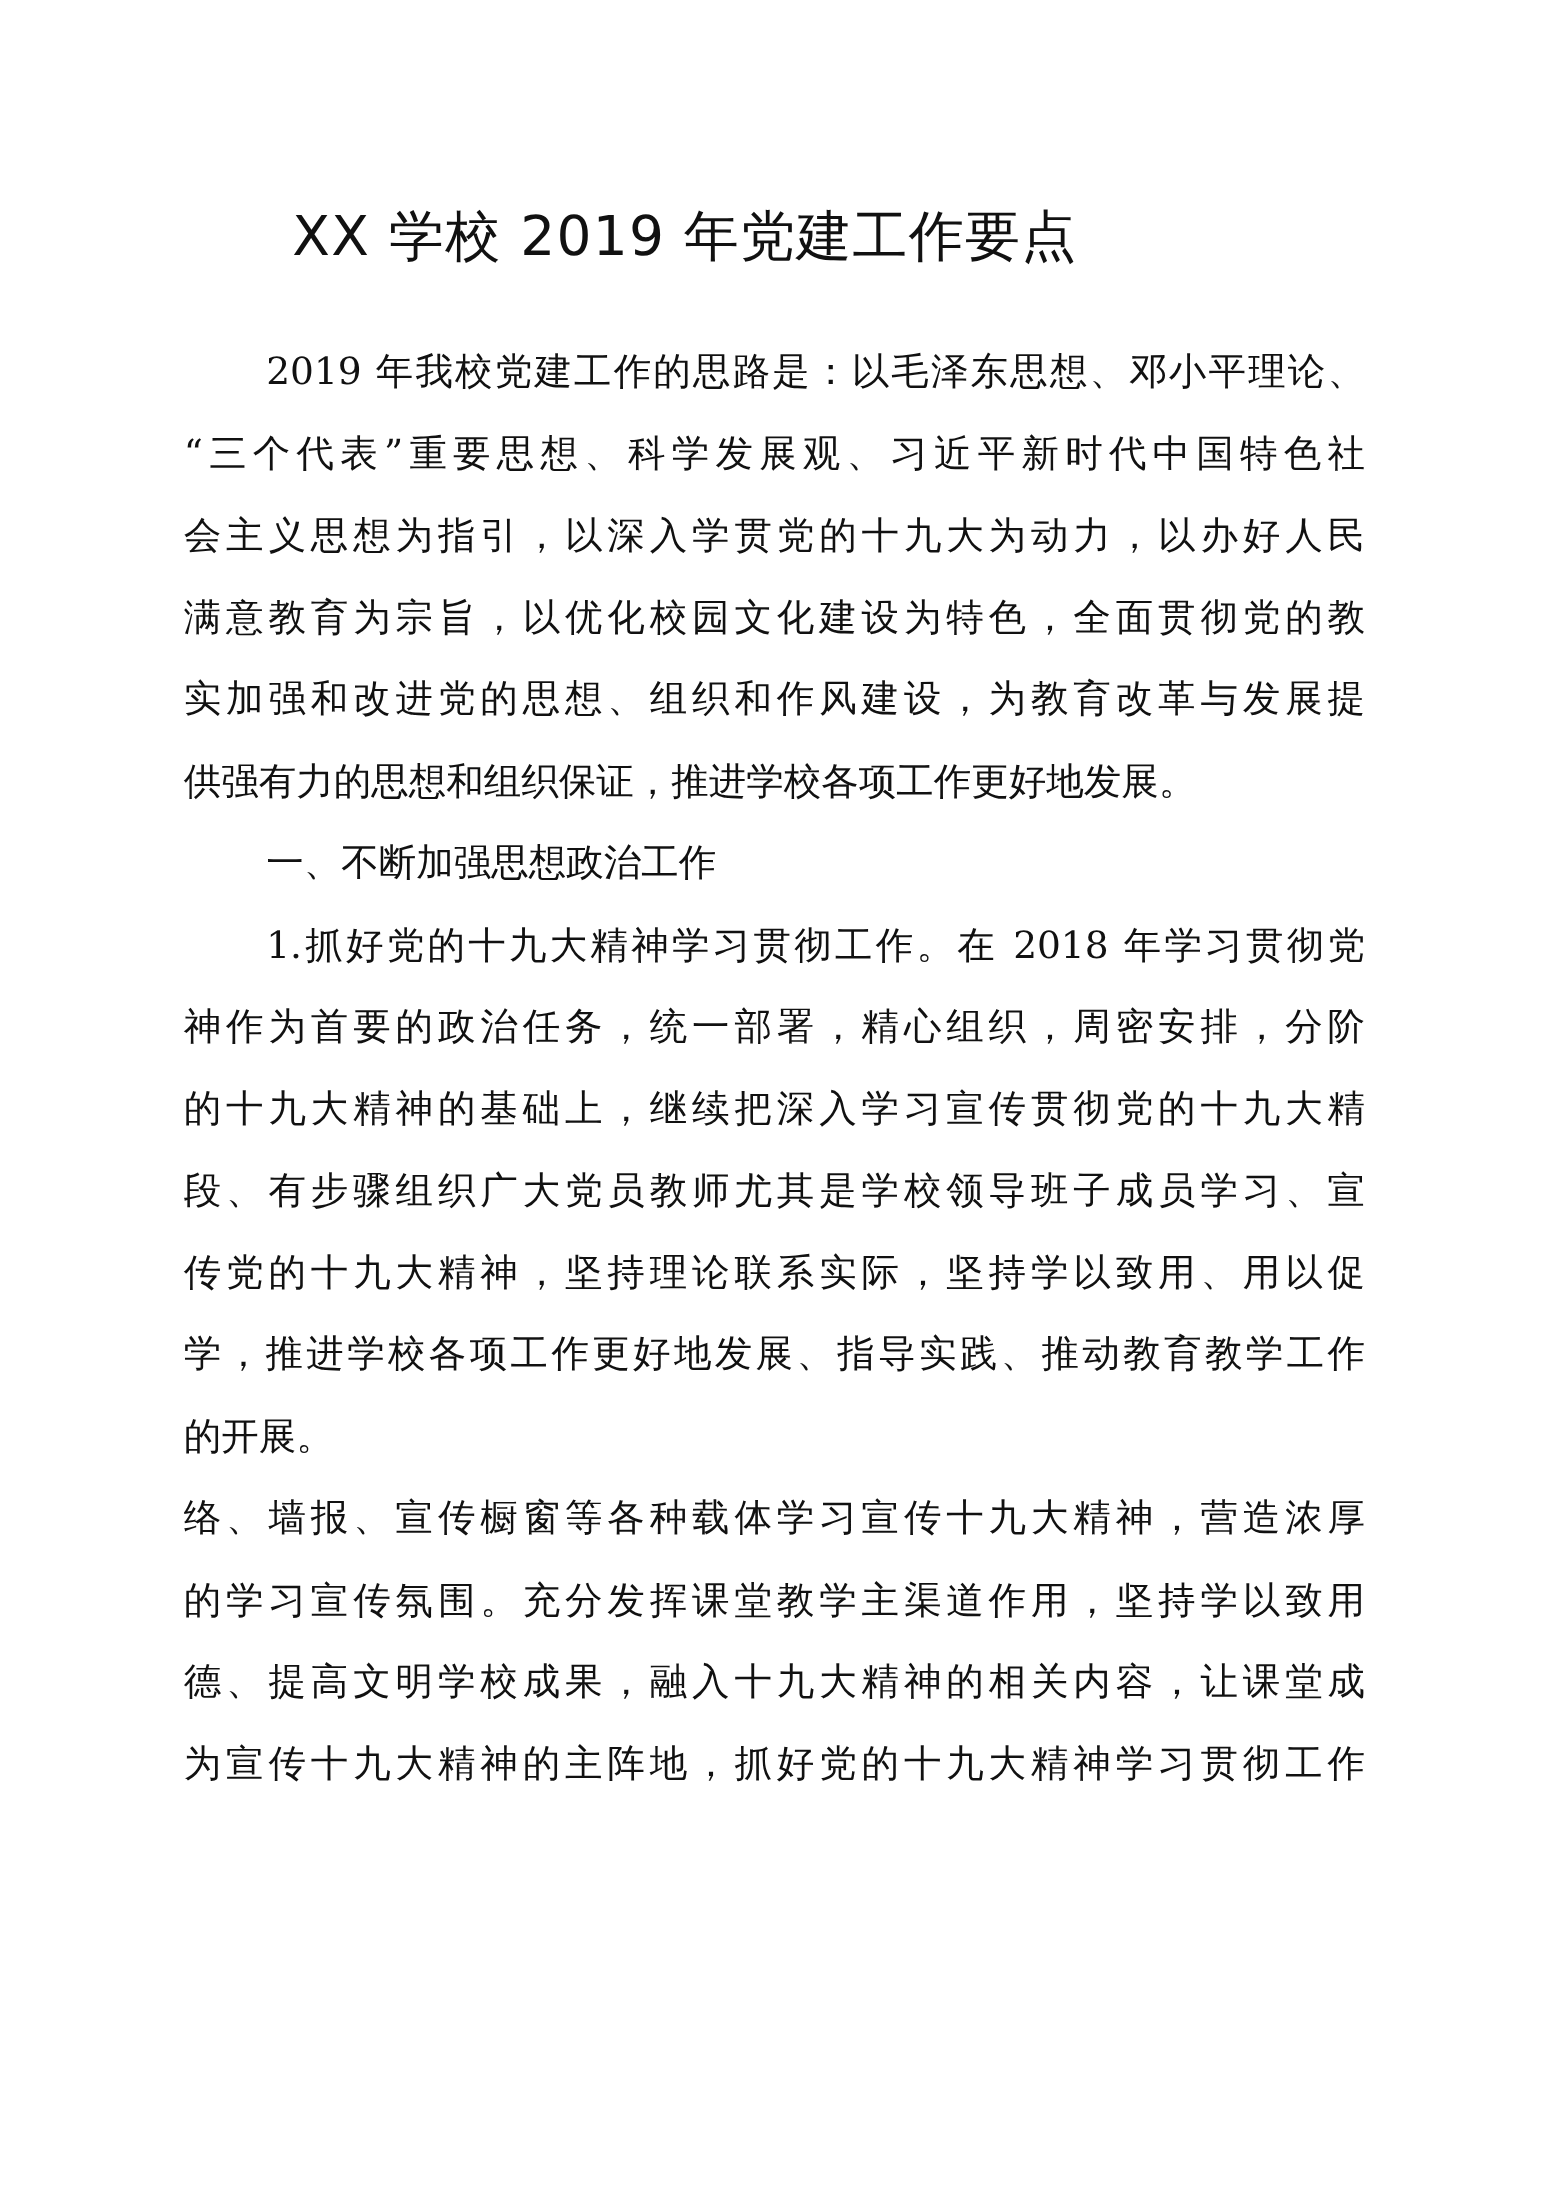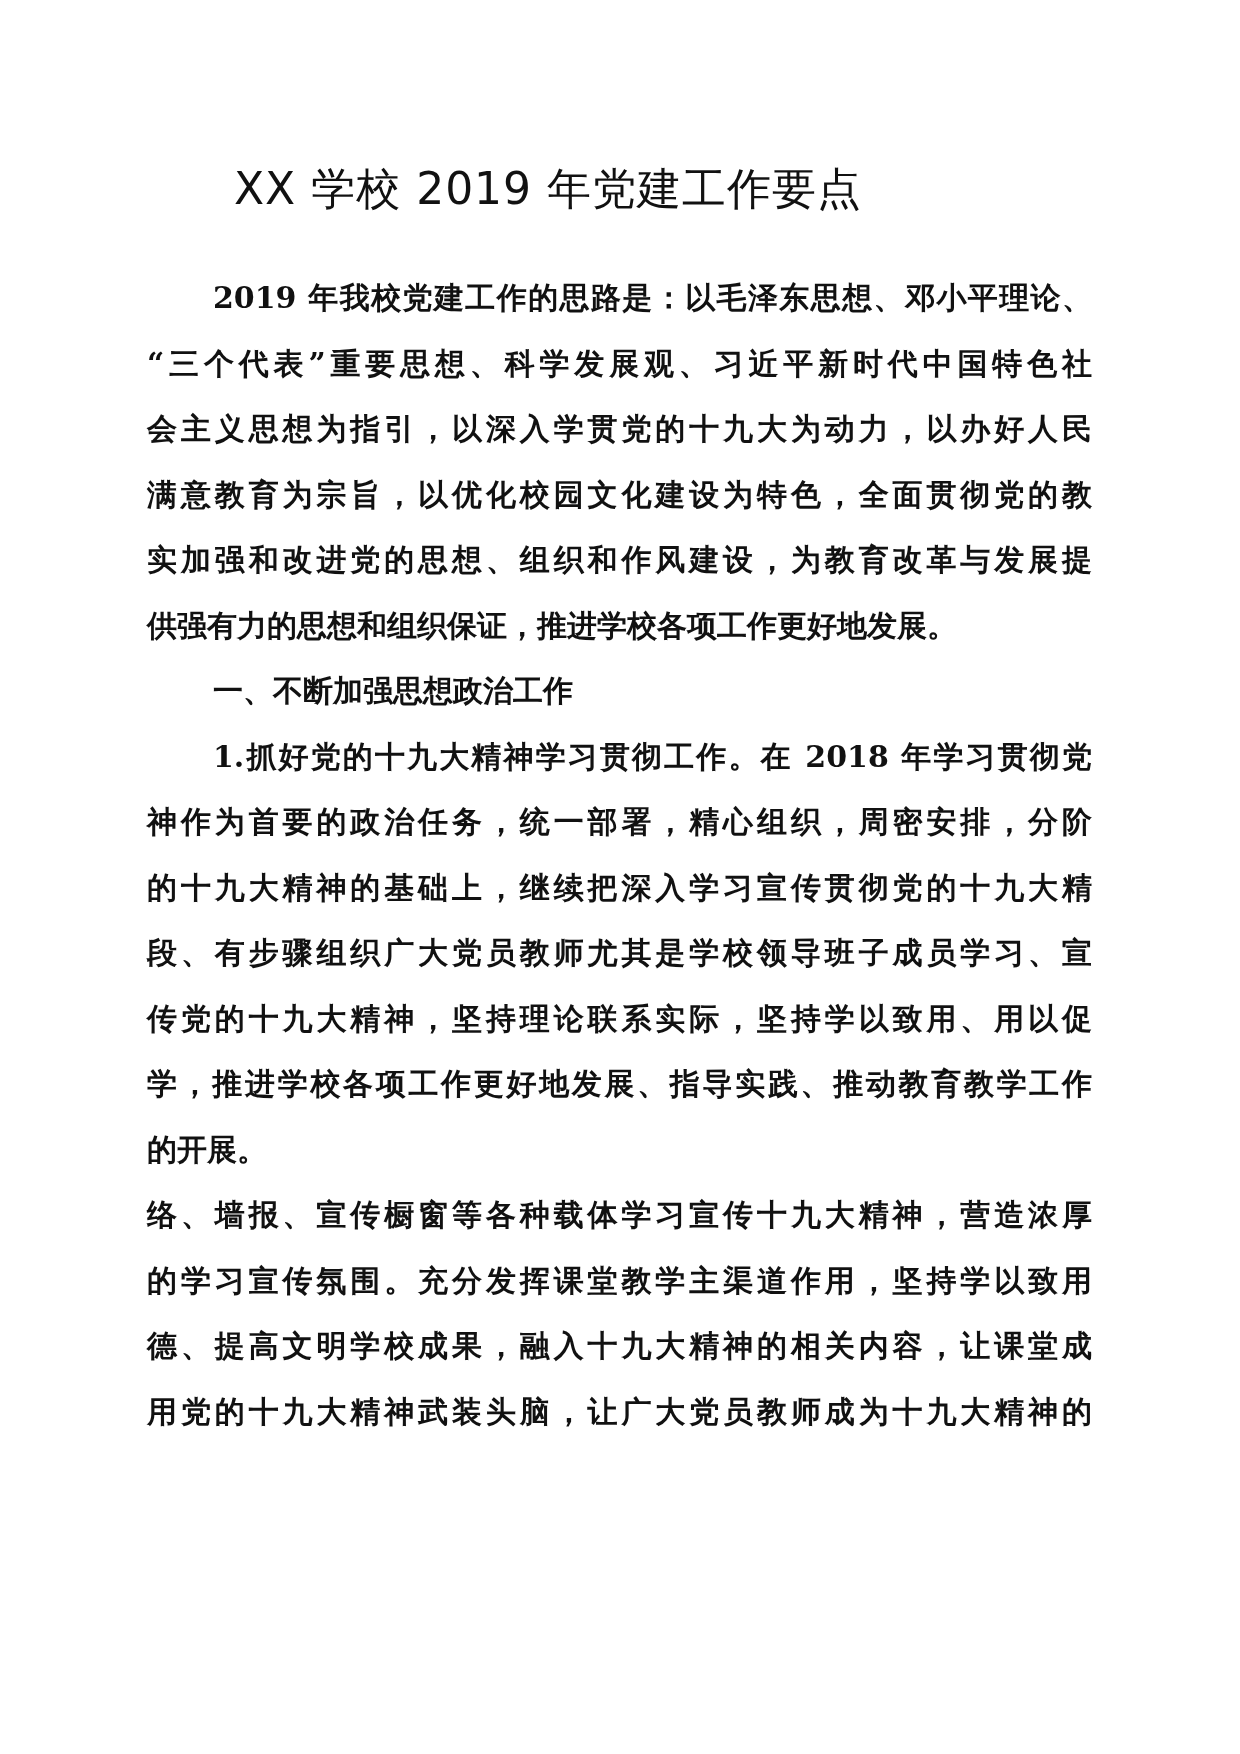--- a/index.html
+++ b/index.html
@@ -7,21 +7,20 @@
   .page { position: absolute; left: 0; top: 0; width: 1240px; height: 1754px; background: #fff; }
   .title {
     position: absolute; left: 0; top: 160px; width: 1096px; text-align: center;
     font-family: "DejaVu Sans", sans-serif; font-size: 44px; color: #111;
     letter-spacing: 1px;
   }
   .body {
     position: absolute; left: 147px; top: 265px; width: 945px;
     font-family: "DejaVu Serif", serif; font-size: 30px; color: #111;
     line-height: 65.5px;
-    font-weight: bold;
   }
   .line { display: block; white-space: nowrap; height: 65.5px; text-align: justify; text-align-last: justify; }
   .line.last { text-align-last: left; }
   .indent { padding-left: 66px; }
 </style>
 </head>
 <body>
 
 <div class="page">
   <div class="title">XX 学校 2019 年党建工作要点</div>
@@ -36,15 +35,15 @@
       <span class="line indent">1.抓好党的十九大精神学习贯彻工作。在 2018 年学习贯彻党</span>
       <span class="line">神作为首要的政治任务，统一部署，精心组织，周密安排，分阶</span>
       <span class="line">的十九大精神的基础上，继续把深入学习宣传贯彻党的十九大精</span>
       <span class="line">段、有步骤组织广大党员教师尤其是学校领导班子成员学习、宣</span>
       <span class="line">传党的十九大精神，坚持理论联系实际，坚持学以致用、用以促</span>
       <span class="line">学，推进学校各项工作更好地发展、指导实践、推动教育教学工作</span>
       <span class="line last">的开展。</span>
       <span class="line">络、墙报、宣传橱窗等各种载体学习宣传十九大精神，营造浓厚</span>
       <span class="line">的学习宣传氛围。充分发挥课堂教学主渠道作用，坚持学以致用</span>
       <span class="line">德、提高文明学校成果，融入十九大精神的相关内容，让课堂成</span>
-      <span class="line">用党的十九大精神武装头脑，让广大党员教师成为十九大精神的</span>
+      <span class="line">为宣传十九大精神的主阵地，抓好党的十九大精神学习贯彻工作</span>
     </div>
 </div>
 
 </body></html>

